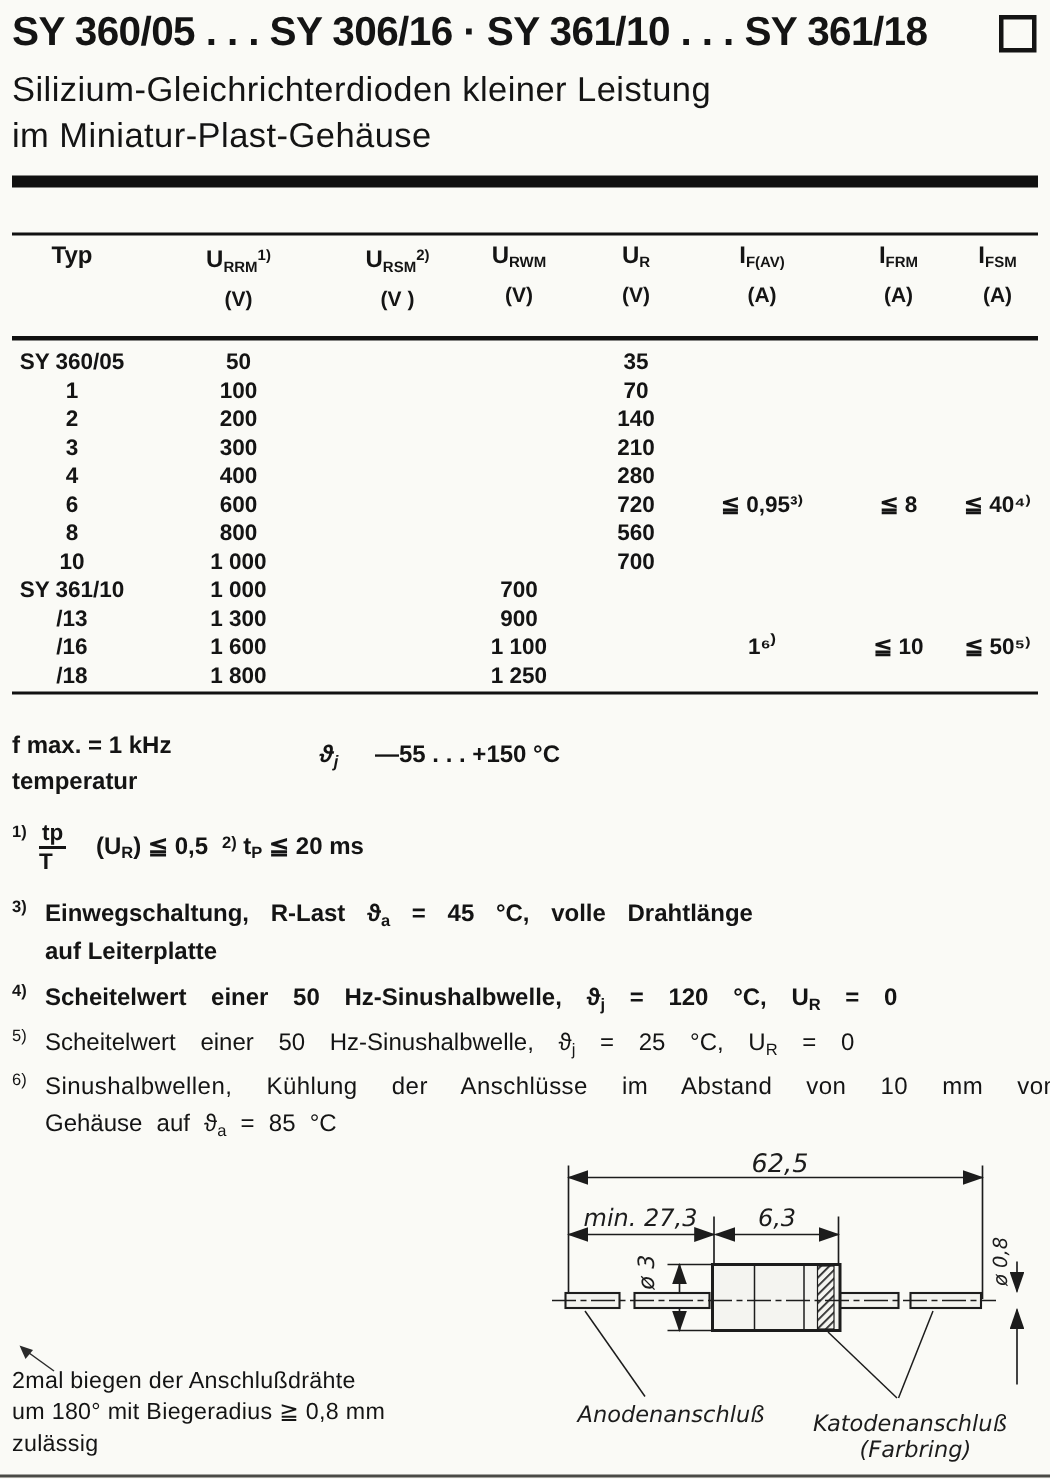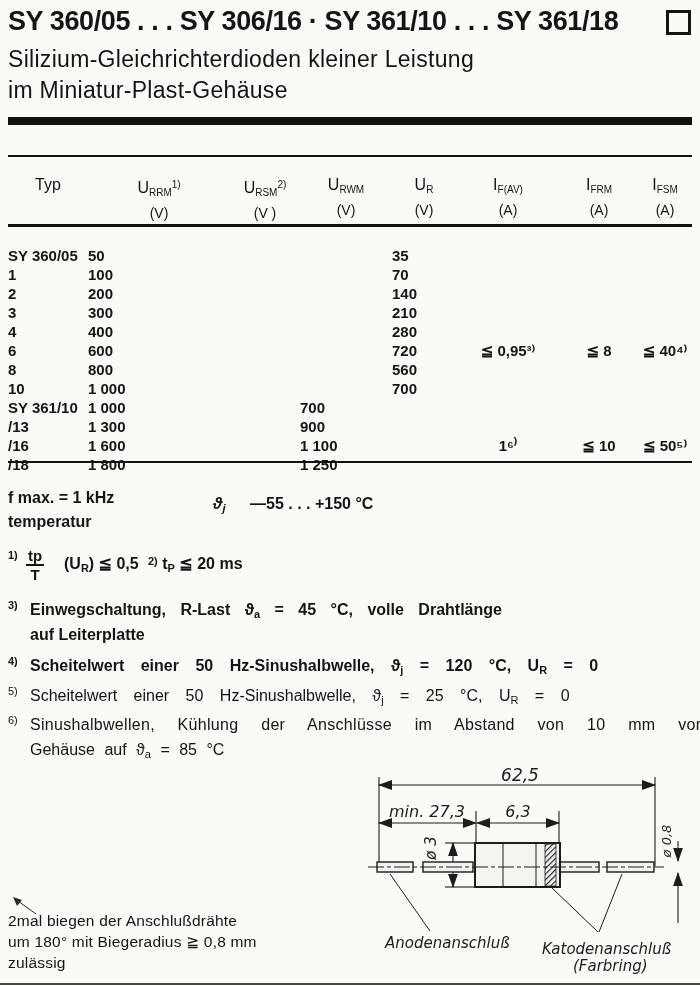--- a/index.html
+++ b/index.html
@@ -18,43 +18,43 @@
   .rule{background:#111;}
   .rule-thick{left:8px;top:117px;width:684px;height:8px;}
   .rule-t1{left:8px;top:155px;width:684px;height:2px;}
   .rule-t2{left:8px;top:224px;width:684px;height:3px;}
   .rule-t3{left:8px;top:461px;width:684px;height:2px;}
   .rule-bottom{left:0;top:983px;width:700px;height:2px;background:#4a4a46;}
 
   
   table.spec{position:absolute;left:8px;top:158px;width:684px;border-collapse:collapse;table-layout:fixed;}
   .spec th,.spec td{padding:0;margin:0;}
-  .spec thead th{height:70px;vertical-align:top;padding-top:18px;text-align:center;font-weight:400;}
+  .spec thead th{height:70px;vertical-align:top;padding-top:4px;text-align:center;font-weight:700;}
   .spec thead .sym{font-size:16px;line-height:17px;}
   .spec thead .unit{font-size:14px;margin-top:4px;}
   .spec thead sub{font-size:10px;vertical-align:-3px;}
   .spec thead sup{font-size:10px;vertical-align:5px;}
   .spec tbody td{height:19px;line-height:19px;font-size:15px;font-weight:700;white-space:nowrap;}
-  .spec td.c0,.spec td.c1,.spec td.c2,.spec td.c3,.spec td.c4{text-align:left;}
+  .spec td.c0,.spec td.c1,.spec td.c2,.spec td.c3,.spec td.c4{text-align:center;}
   .spec td.c5,.spec td.c6,.spec td.c7{text-align:center;}
 
   
   .char{font-size:16px;font-weight:700;white-space:nowrap;}
   .fmax{left:8px;top:489px;}
   .virt1{left:8px;top:495px;}
   .virt-sym{left:213px;top:495px;font-style:italic;}
   .virt-val{left:250px;top:495px;}
   .virt2{left:8px;top:513px;}
 
   
   .fn{position:absolute;font-size:16px;white-space:nowrap;}
   .b{font-weight:700;}
   .mark{position:absolute;font-size:11px;font-weight:700;}
   .mark.n{font-weight:400;}
-  .frac{position:absolute;left:26px;top:547px;display:flex;flex-direction:column;align-items:center;
+  .frac{position:absolute;left:26px;top:547px;display:flex;flex-direction:column;align-items:flex-start;
         font-size:15px;font-weight:700;line-height:17px;}
   .frac .num{border-bottom:2px solid #141414;padding:0 2px;}
   .ws1{word-spacing:10px;}
   .ws2{word-spacing:12px;}
   .ws3{word-spacing:18px;letter-spacing:0.3px;}
   .ws4{word-spacing:5px;}
 
   
   .bend{left:8px;top:910px;font-size:15.5px;font-weight:400;line-height:21px;letter-spacing:0.2px;}
 

